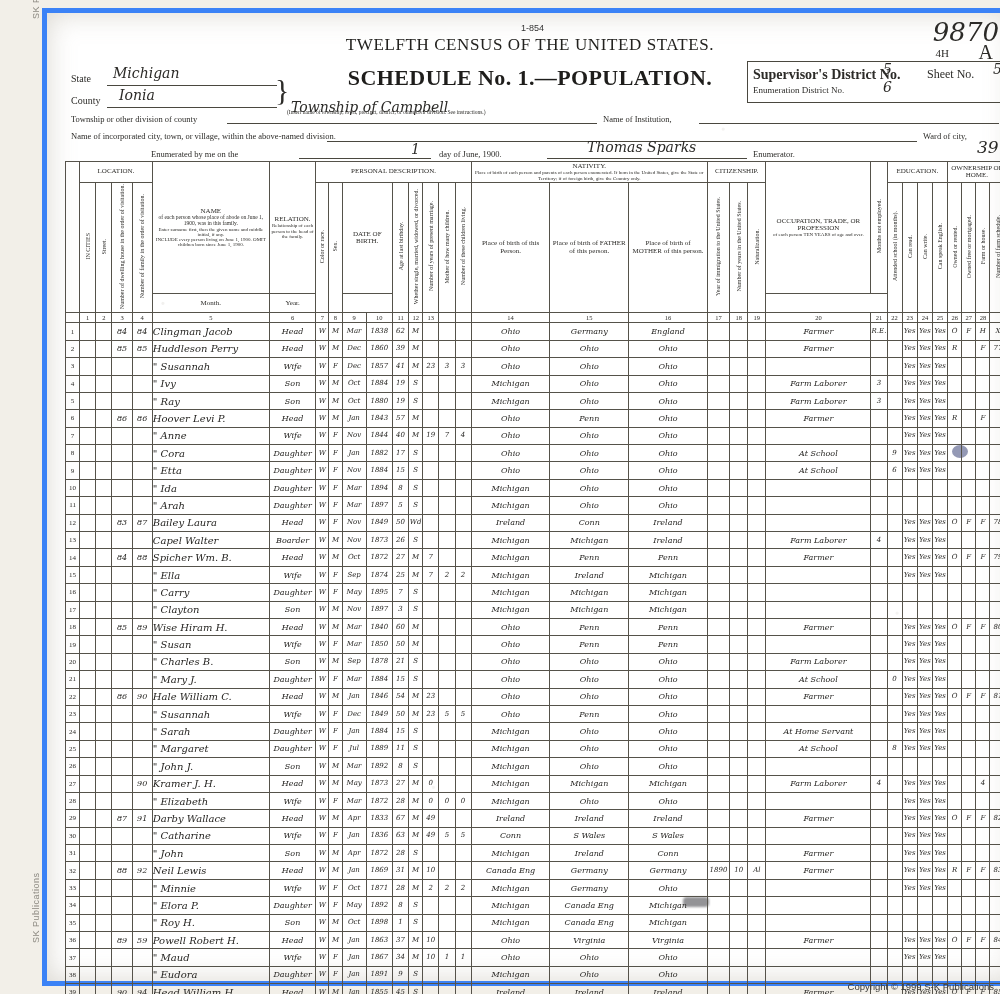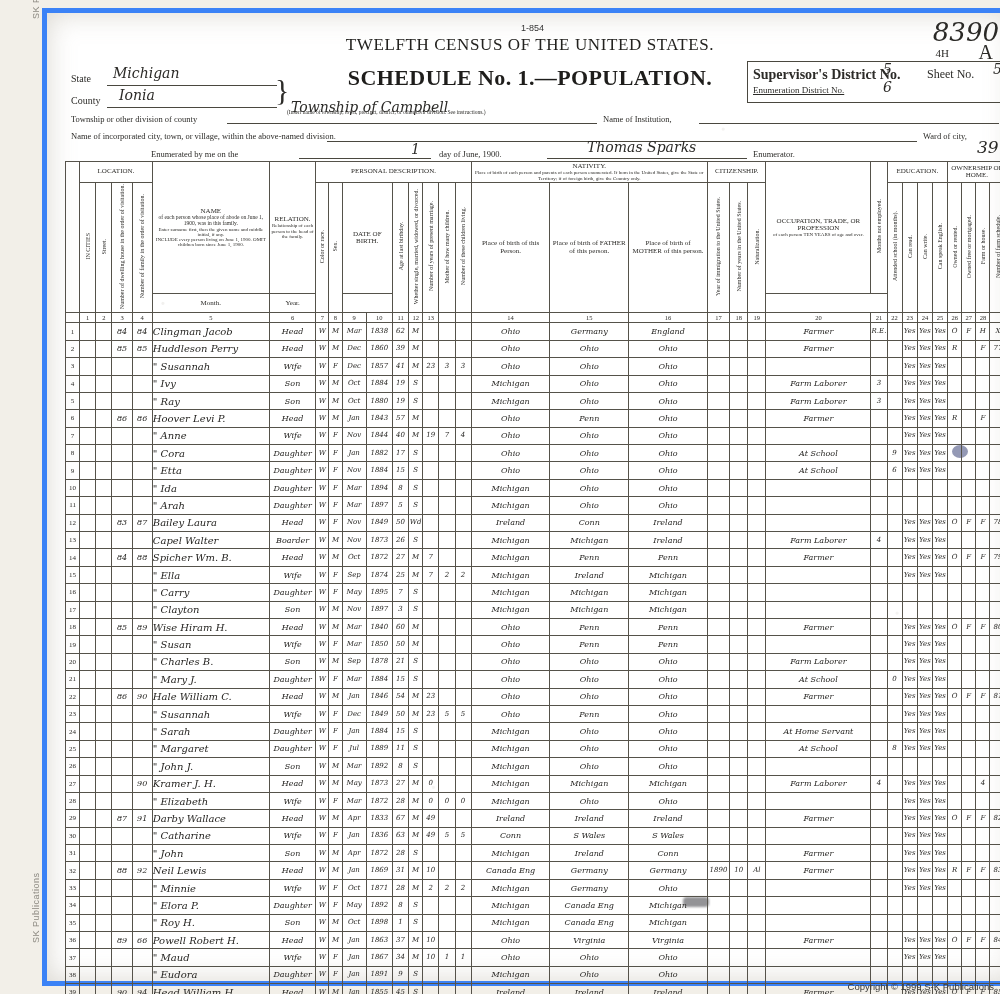--- a/index.html
+++ b/index.html
@@ -106,21 +106,21 @@
   }
 </style>
 </head>
 <body>
 
 <div class="sheet">
   <div class="paper">
     <div class="grain"></div>
 
     <div class="formnum">1-854</div>
-    <div class="topright">8390</div>
+    <div class="topright">9870</div>
     <div class="lbl" style="right:64px;top:34px;font-size:11px;">4H</div>
     <div class="topright-a">A</div>
 
     <div class="hdr-title">TWELFTH CENSUS OF THE UNITED STATES.</div>
     <div class="hdr-sched">SCHEDULE No. 1.—POPULATION.</div>
 
     <div class="lbl" style="left:24px;top:60px;">State</div>
     <div class="hw hw-lg" style="position:absolute;left:66px;top:52px;">Michigan</div>
     <div class="rule" style="left:60px;top:72px;width:170px;"></div>
 
@@ -145,21 +145,21 @@
     <div class="hw hw-lg" style="position:absolute;left:364px;top:128px;">1</div>
     <div class="rule" style="left:252px;top:145px;width:132px;"></div>
     <div class="lbl" style="left:392px;top:136px;font-size:8.5px;">day of June, 1900.</div>
     <div class="hw hw-lg" style="position:absolute;left:540px;top:126px;">Thomas Sparks</div>
     <div class="rule" style="left:500px;top:145px;width:200px;"></div>
     <div class="lbl" style="left:706px;top:136px;font-size:8.5px;">Enumerator.</div>
 
     <div class="box" style="left:700px;top:48px;width:258px;height:40px;"></div>
     <div class="lbl" style="left:706px;top:54px;font-size:14px;font-weight:bold;">Supervisor's District No.</div>
     <div class="hw hw-lg" style="position:absolute;left:836px;top:48px;">5</div>
-    <div class="lbl" style="left:706px;top:72px;font-size:9px;text-decoration:underline;">Enumeration District No.</div>
+    <div class="lbl" style="left:706px;top:72px;font-size:9px;">Enumeration District No.</div>
     <div class="hw hw-lg" style="position:absolute;left:836px;top:66px;">6</div>
     <div class="lbl" style="left:880px;top:54px;font-size:12px;">Sheet No.</div>
     <div class="hw hw-lg" style="position:absolute;left:946px;top:48px;">5</div>
 
     <div class="smudge"></div>
     <div class="inkblot"></div>
 
     <div class="tbl">
       <table>
         <colgroup>
@@ -1523,21 +1523,21 @@
               <td class="cellhw c xtiny"></td>
               <td class="cellhw c xtiny"></td>
               <td class="cellhw c xtiny"></td>
               <td class="rowno">35</td>
             </tr>
             <tr class="drow">
               <td class="rowno">36</td>
               <td class="cellhw c"></td>
               <td class="cellhw c"></td>
               <td class="cellhw c tiny">89</td>
-              <td class="cellhw c tiny">66</td>
+              <td class="cellhw c tiny">59</td>
               <td class="cellhw ">Powell Robert H.</td>
               <td class="cellhw c tiny">Head</td>
               <td class="cellhw c xtiny">W</td>
               <td class="cellhw c xtiny">M</td>
               <td class="cellhw c xtiny">Jan</td>
               <td class="cellhw c xtiny">1863</td>
               <td class="cellhw c xtiny">37</td>
               <td class="cellhw c xtiny">M</td>
               <td class="cellhw c xtiny">10</td>
               <td class="cellhw c xtiny"></td>

